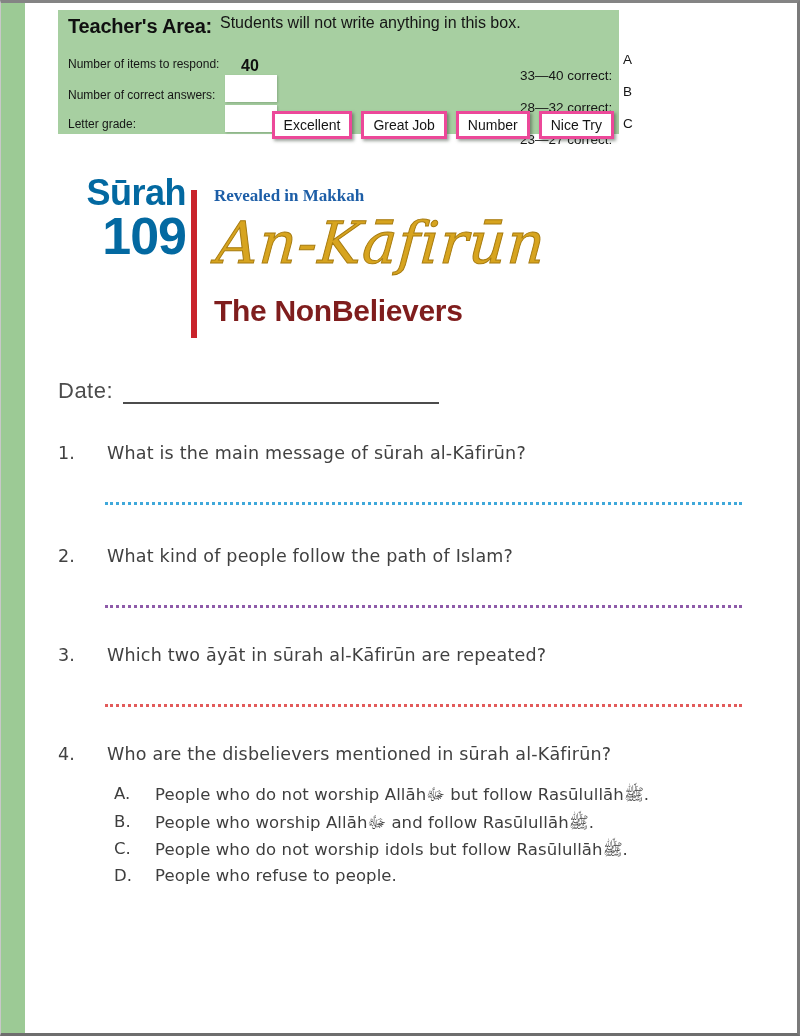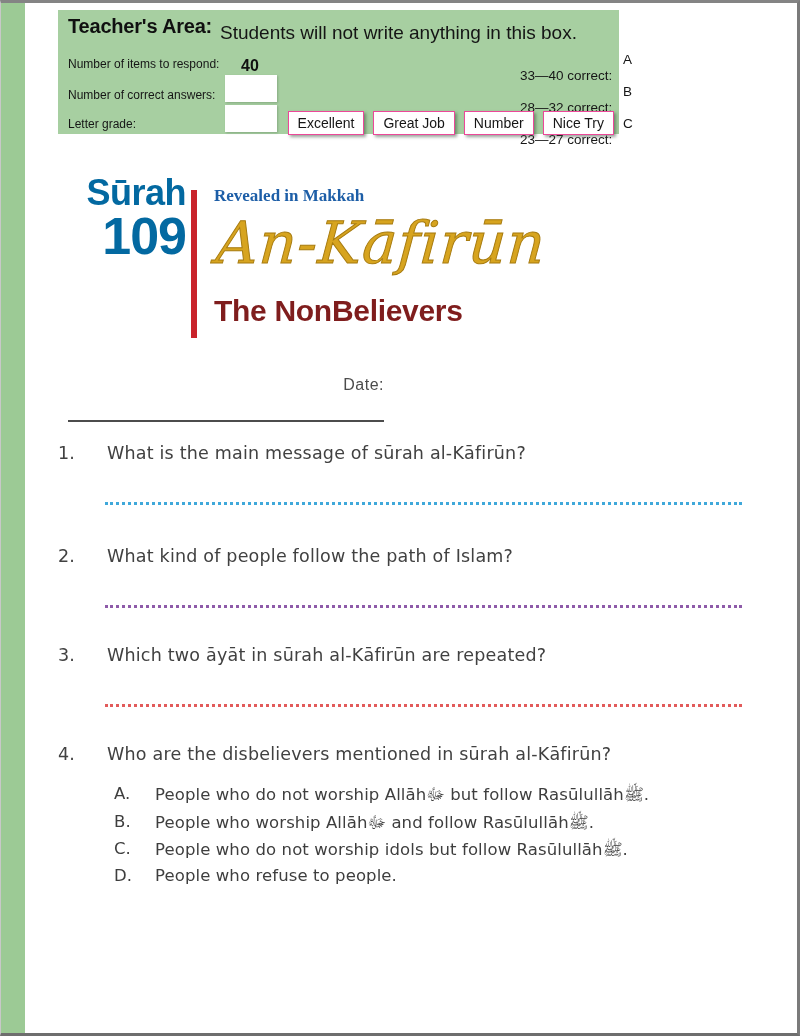--- a/index.html
+++ b/index.html
@@ -10,55 +10,55 @@
   .frame{
     position:absolute;inset:0;box-sizing:border-box;pointer-events:none;
     border-top:3px solid #848484;border-right:3px solid #7a7a7a;
     border-bottom:3px solid #6e6e6e;border-left:1px solid #c8c8c8;
   }
   .green-strip{position:absolute;left:1px;top:3px;bottom:3px;width:24px;background:#9cca95;}
 
   
   .teacher-box{position:absolute;left:58px;top:10px;width:561px;height:124px;background:#a7cfa1;}
   .ta-title{position:absolute;left:10px;top:5px;font-size:20px;font-weight:bold;color:#101010;letter-spacing:-.2px;}
-  .ta-note{position:absolute;left:162px;top:12px;font-size:19px;color:#151515;}
+  .ta-note{position:absolute;left:162px;top:4px;font-size:16px;color:#151515;}
   .ta-label{position:absolute;left:10px;font-size:12px;color:#161616;}
   .ta-label.r1{top:47px;}
   .ta-label.r2{top:78px;}
   .ta-label.r3{top:107px;}
   .ta-value{position:absolute;left:183px;top:47px;font-size:16px;font-weight:bold;color:#111;text-align:center;}
   .ta-input{position:absolute;left:167px;width:52px;height:27px;background:#ffffff;box-shadow:1px 1px 2px rgba(40,60,40,.25);}
   .ta-input.b1{top:65px;}
   .ta-input.b2{top:95px;}
   .grade-scale{position:absolute;left:462px;top:42px;font-size:13.5px;color:#161616;line-height:16px;}
   .gs-row{display:flex;}
   .gs-range{width:97px;margin-top:16px;}
   .gs-grade{margin-left:6px;}
   .stamps{position:absolute;right:5px;top:101px;display:flex;gap:9px;}
   .stamp{
-    background:#ffffff;border:1px solid #ec4899;box-shadow:2px 2px 3px rgba(55,70,55,.5);
+    background:#ffffff;border:3px solid #ec4899;box-shadow:2px 2px 3px rgba(55,70,55,.5);
     font-size:14px;color:#151515;padding:2px 9px;height:18px;line-height:18px;white-space:nowrap;
   }
 
   
   .surah-col{position:absolute;left:58px;top:174px;width:128px;text-align:right;color:#0369a1;font-weight:bold;}
   .surah-word{font-size:36px;line-height:38px;letter-spacing:-.5px;}
   .surah-num{font-size:52px;line-height:48px;letter-spacing:-1px;}
   .red-bar{position:absolute;left:191px;top:190px;width:6px;height:148px;background:#c9232b;}
   .title-col{position:absolute;left:214px;top:186px;}
   .revealed{font-family:"Liberation Serif",serif;font-size:17px;font-weight:600;color:#1d5ea7;}
   .arabic-name{
     font-family:"DejaVu Serif","Liberation Serif",serif;font-style:italic;
     font-size:58px;line-height:70px;color:#d7a41f;letter-spacing:1px;
     -webkit-text-stroke:1px #a87c10;transform:skewX(-4deg);transform-origin:left bottom;margin-top:2px;
   }
   .english-name{font-size:30px;font-weight:bold;color:#7f1d1d;margin-top:16px;letter-spacing:-.3px;}
 
   
-  .date-row{position:absolute;left:58px;top:376px;display:flex;align-items:flex-end;font-size:16px;color:#4c4c4c;letter-spacing:.5px;flex-direction:column;}
+  .date-row{position:absolute;left:58px;top:376px;display:flex;align-items:flex-end;font-size:22px;color:#4c4c4c;letter-spacing:.5px;}
   .date-line{width:316px;height:26px;border-bottom:2px solid #4c4c4c;margin-left:10px;}
 
   
   .q-row{position:absolute;left:58px;display:flex;font-size:17.5px;color:#414141;letter-spacing:.2px;font-family:"DejaVu Sans",sans-serif;}
   .q-num{width:49px;flex:0 0 49px;}
   .q1{top:443px;} .q2{top:546px;} .q3{top:645px;} .q4{top:744px;}
   .answer-line{position:absolute;left:105px;width:637px;height:0;border-bottom:3px dotted #999;}
   .l1{top:502px;} .l2{top:605px;} .l3{top:704px;}
   .opt-row{position:absolute;left:114px;display:flex;font-size:16.5px;color:#3e3e3e;letter-spacing:.1px;font-family:"DejaVu Sans",sans-serif;}
   .opt-letter{width:41px;flex:0 0 41px;}

